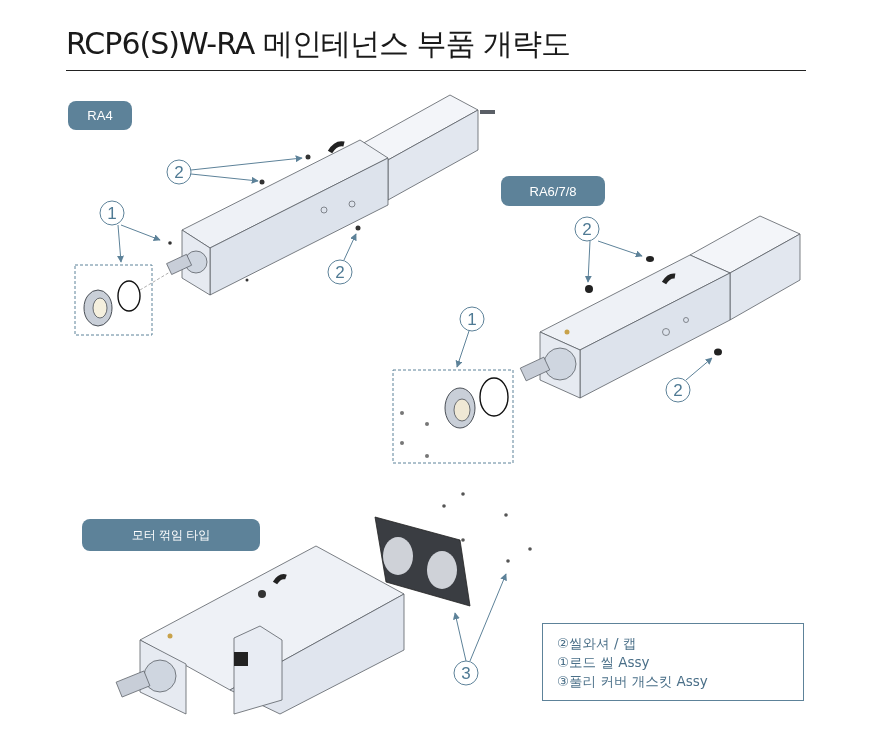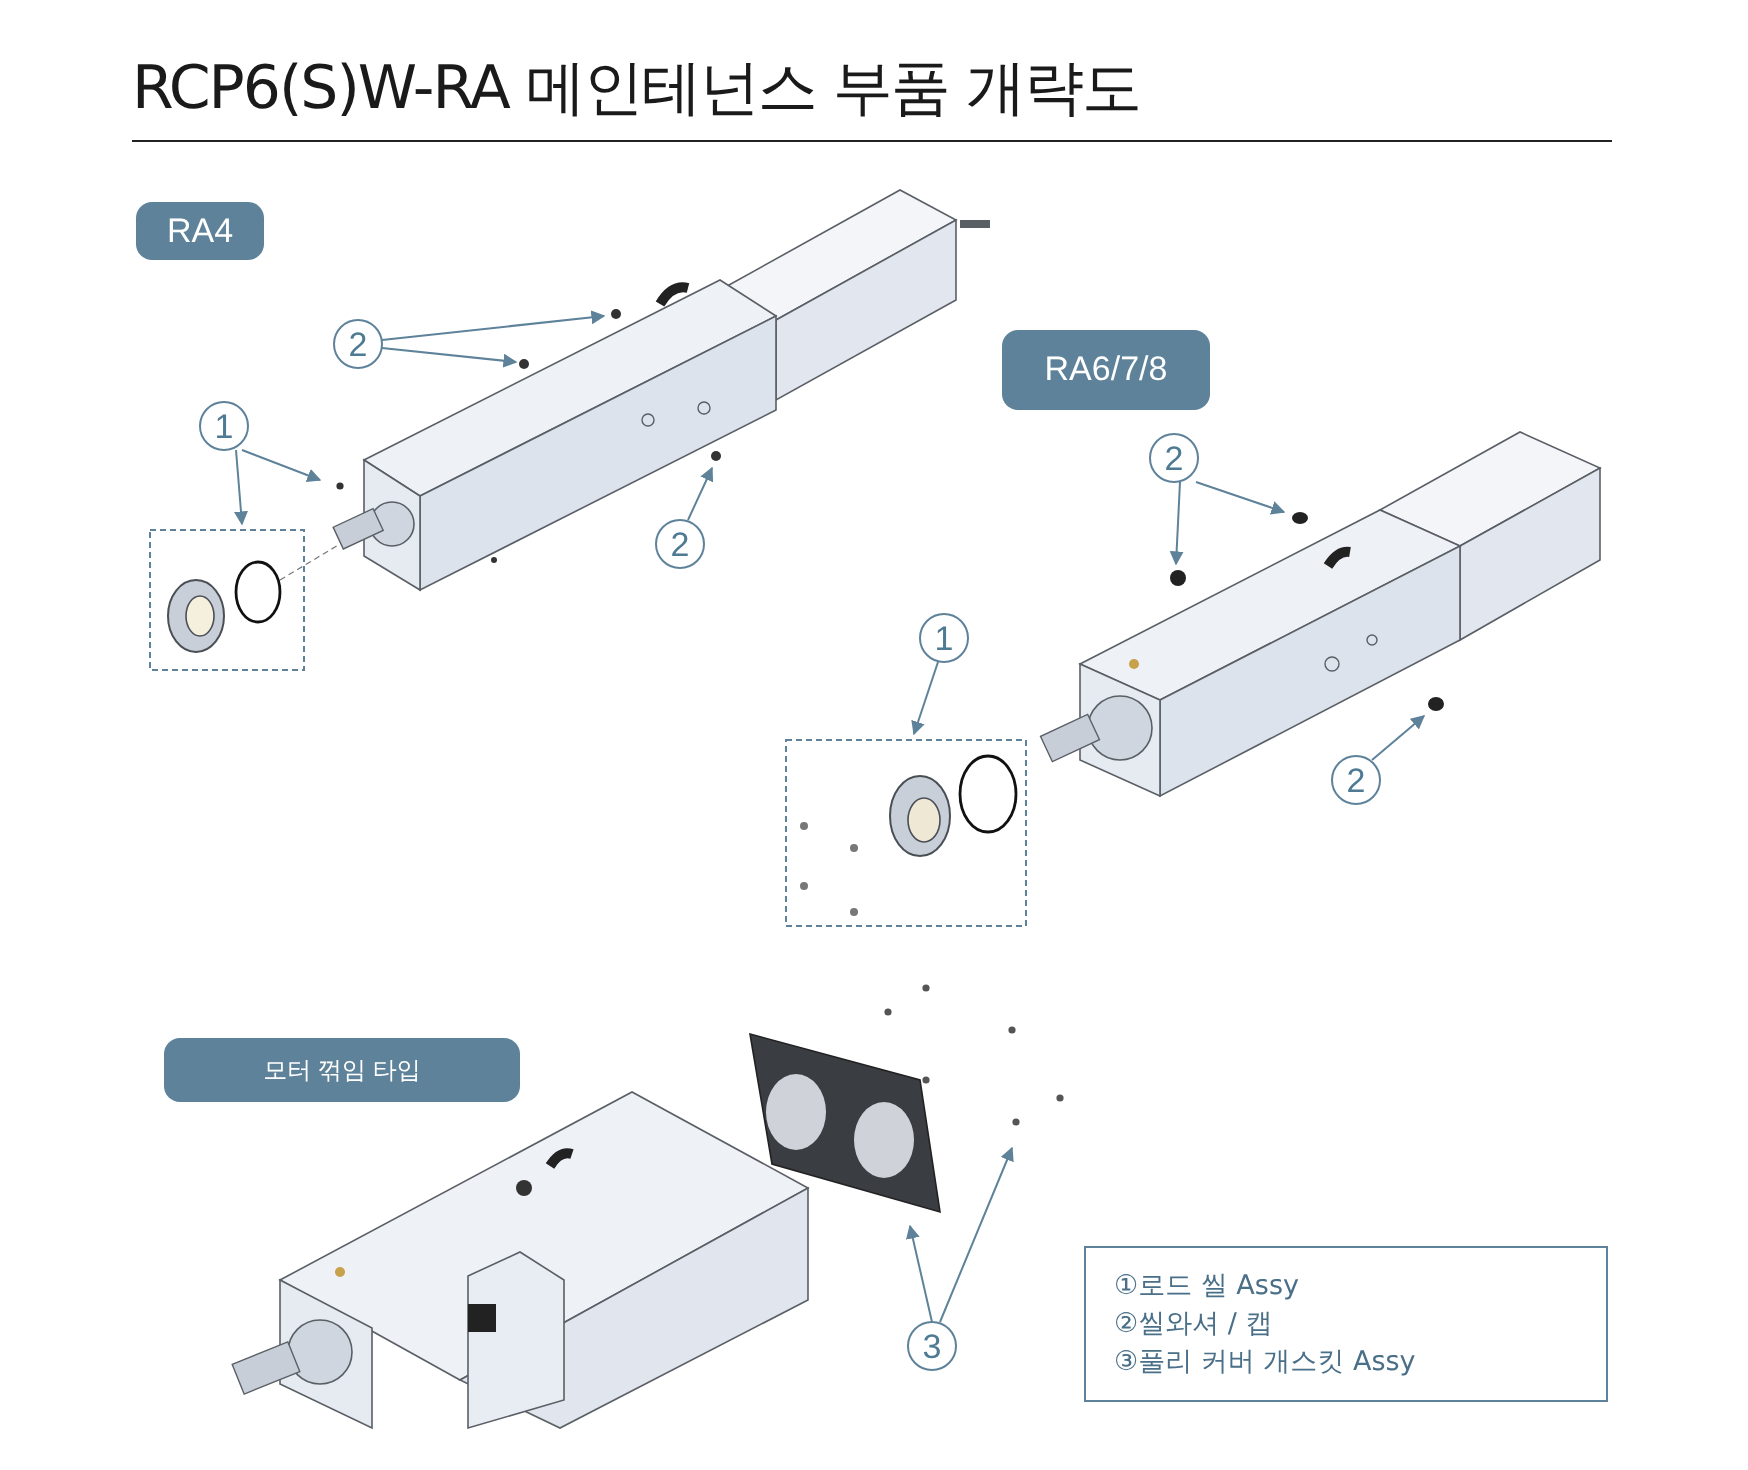--- a/index.html
+++ b/index.html
@@ -1,21 +1,21 @@
 <!DOCTYPE html>
 <html><head>
 <meta charset="utf-8">
 <style>
   html, body { margin:0; padding:0; background:#ffffff; }
   body { width:874px; height:735px; position:relative; overflow:hidden; font-family:"DejaVu Sans", sans-serif; }
   .title { position:absolute; left:66px; top:24px; font-size:30px; font-weight:normal; color:#1a1a1a; letter-spacing:-1px; white-space:nowrap; }
   .rule { position:absolute; left:66px; top:70px; width:740px; height:1px; background:#222; }
-  .badge { position:absolute; background:#5d8299; color:#fff; border-radius:8px; font-family:"Liberation Sans", sans-serif; font-size:17px; display:flex; align-items:center; justify-content:center; }
+  .badge { position:absolute; background:#5d8299; color:#fff; border-radius:8px; font-family:"Liberation Sans", sans-serif; font-size:13px; display:flex; align-items:center; justify-content:center; }
   .badge.ra4 { left:68px; top:101px; width:64px; height:29px; }
-  .badge.ra678 { left:501px; top:165px; width:104px; height:40px;text-align:center; }
+  .badge.ra678 { left:501px; top:176px; width:104px; height:30px;text-align:center; }
   .badge.motor { left:82px; top:519px; width:178px; height:32px; font-size:12px; }
   svg.diagram { position:absolute; left:0; top:0; }
   .legend { position:absolute; left:542px; top:623px; width:262px; height:78px; border:1.5px solid #5d8299; box-sizing:border-box; padding:10px 0 0 14px; }
   .legend-item { font-size:13.5px; color:#4a6f88; line-height:19px; white-space:nowrap; }
   .callout-num { font-family:"Liberation Sans", sans-serif; font-size:17px; fill:#4f7a94; }
 </style>
 </head>
 <body>
 
 <div class="title">RCP6(S)W-RA 메인테넌스 부품 개략도</div>
@@ -146,16 +146,16 @@
   </g>
   <g>
     <circle cx="466" cy="673" r="12" fill="#fff" stroke="#5d8299" stroke-width="1"></circle>
     <text class="callout-num" x="466" y="679" text-anchor="middle">3</text>
     <line x1="466" y1="661" x2="455" y2="613" stroke="#5d8299" stroke-width="1" marker-end="url(#arr)"></line>
     <line x1="470" y1="661" x2="506" y2="574" stroke="#5d8299" stroke-width="1" marker-end="url(#arr)"></line>
   </g>
 </svg>
 
 <div class="legend">
+  <div class="legend-item">②씰와셔 / 캡</div>
   <div class="legend-item">①로드 씰 Assy</div>
-  <div class="legend-item">②씰와셔 / 캡</div>
   <div class="legend-item">③풀리 커버 개스킷 Assy</div>
 </div>
 
 </body></html>

